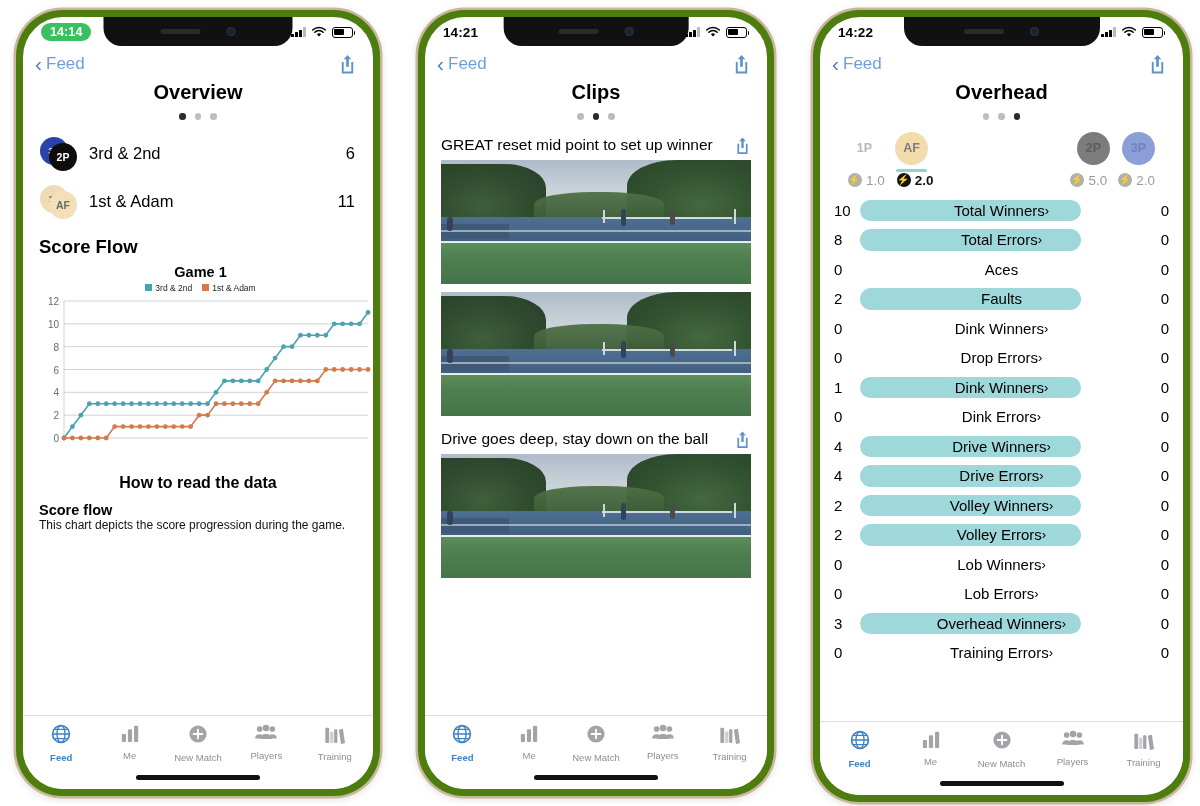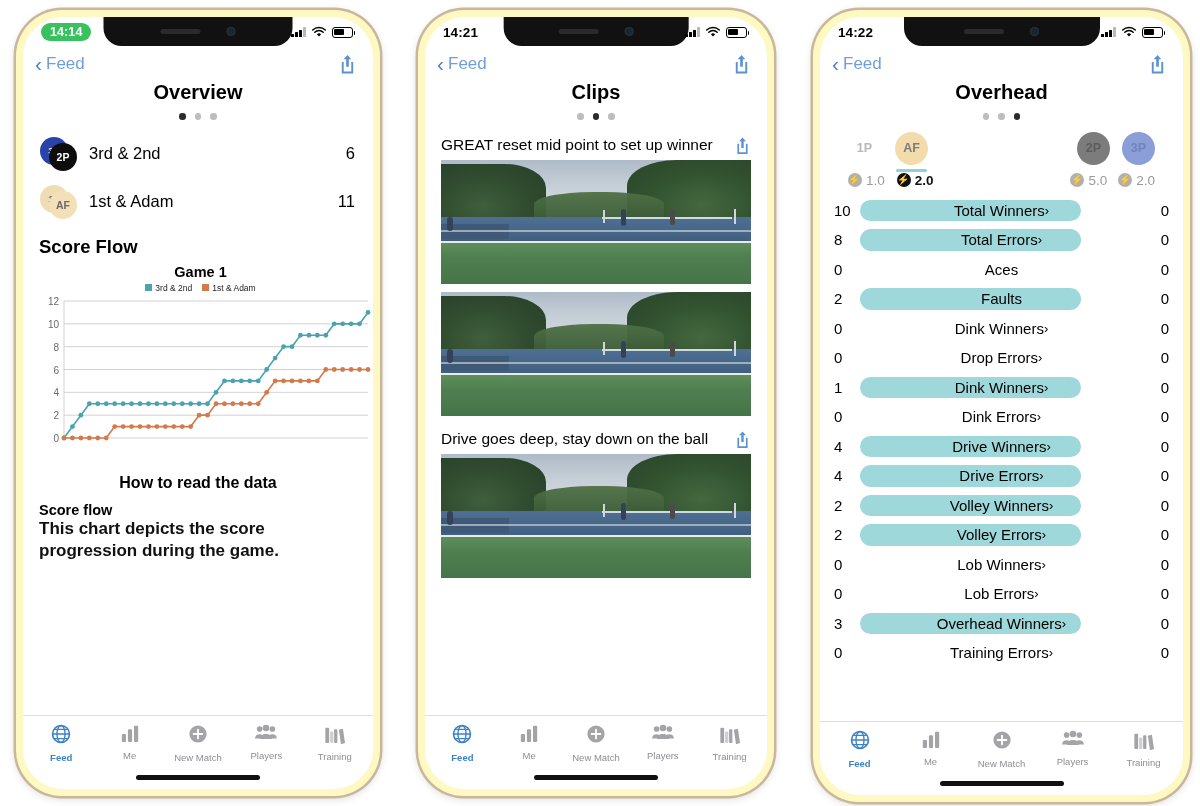--- a/index.html
+++ b/index.html
@@ -9,21 +9,21 @@
     font-family: "Liberation Sans", sans-serif;
     overflow: hidden;
     position: relative;
   }
   .stage { position: relative; width: 1200px; height: 806px; display: flex; }
 
   
   .phone {
     position: relative;
     border-radius: 46px;
-    background: #fef9c3;
+    background: #4d7c0f;
     padding: 7px;
     box-shadow: 0 0 0 2.5px #c9b79a, 0 2px 10px rgba(0,0,0,.18);
   }
   .phone.p1 { position:absolute; left:16px;  top:10px;  width:364px; height:786px; }
   .phone.p2 { position:absolute; left:418px; top:10px;  width:356px; height:786px; }
   .phone.p3 { position:absolute; left:813px; top:10px;  width:377px; height:792px; }
 
   .screen {
     position: relative;
     width: 100%; height: 100%;
@@ -99,21 +99,21 @@
   .chart-wrap { padding: 4px 10px 2px 15px; }
   .chart-title { text-align:center; font-size:14.5px; font-weight:bold; color:#000; }
   .chart-legend { display:flex; justify-content:center; gap:10px; margin-top:3px; font-size:8.5px; color:#222; }
   .chart-legend span { display:flex; align-items:center; gap:3px; }
   .chart-legend b { width:7px; height:7px; display:inline-block; }
   .chart-svg { display:block; margin: 2px auto 0; }
 
   
   .howto-title { text-align:center; font-size:16px; font-weight:bold; color:#000; margin: 12px 0 10px; }
   .howto-h { font-size:14.5px; font-weight:bold; color:#000; padding: 0 16px; }
-  .howto-p { font-size:17px; color:#111; padding: 0 16px; line-height:1.3;font-weight:bold; }
+  .howto-p { font-size:12px; color:#111; padding: 0 16px; line-height:1.3; }
   .howto-p.gap { margin-top: 14px; }
 
   
   .clip { padding: 0 0 8px; }
   .clip-head { display:flex; align-items:center; justify-content:space-between; padding: 6px 16px 5px 16px; }
   .clip-title { font-size:15.5px; color:#000; }
   .thumb { width: calc(100% - 32px); margin: 0 16px; height: 124px; position:relative; overflow:hidden;
            background:#6f7f8e; }
   .sky    { position:absolute; left:0; right:0; top:0; height:46%;
             background: linear-gradient(180deg,#aebbc8 0%, #c6cfd7 45%, #d8dee2 100%); }

